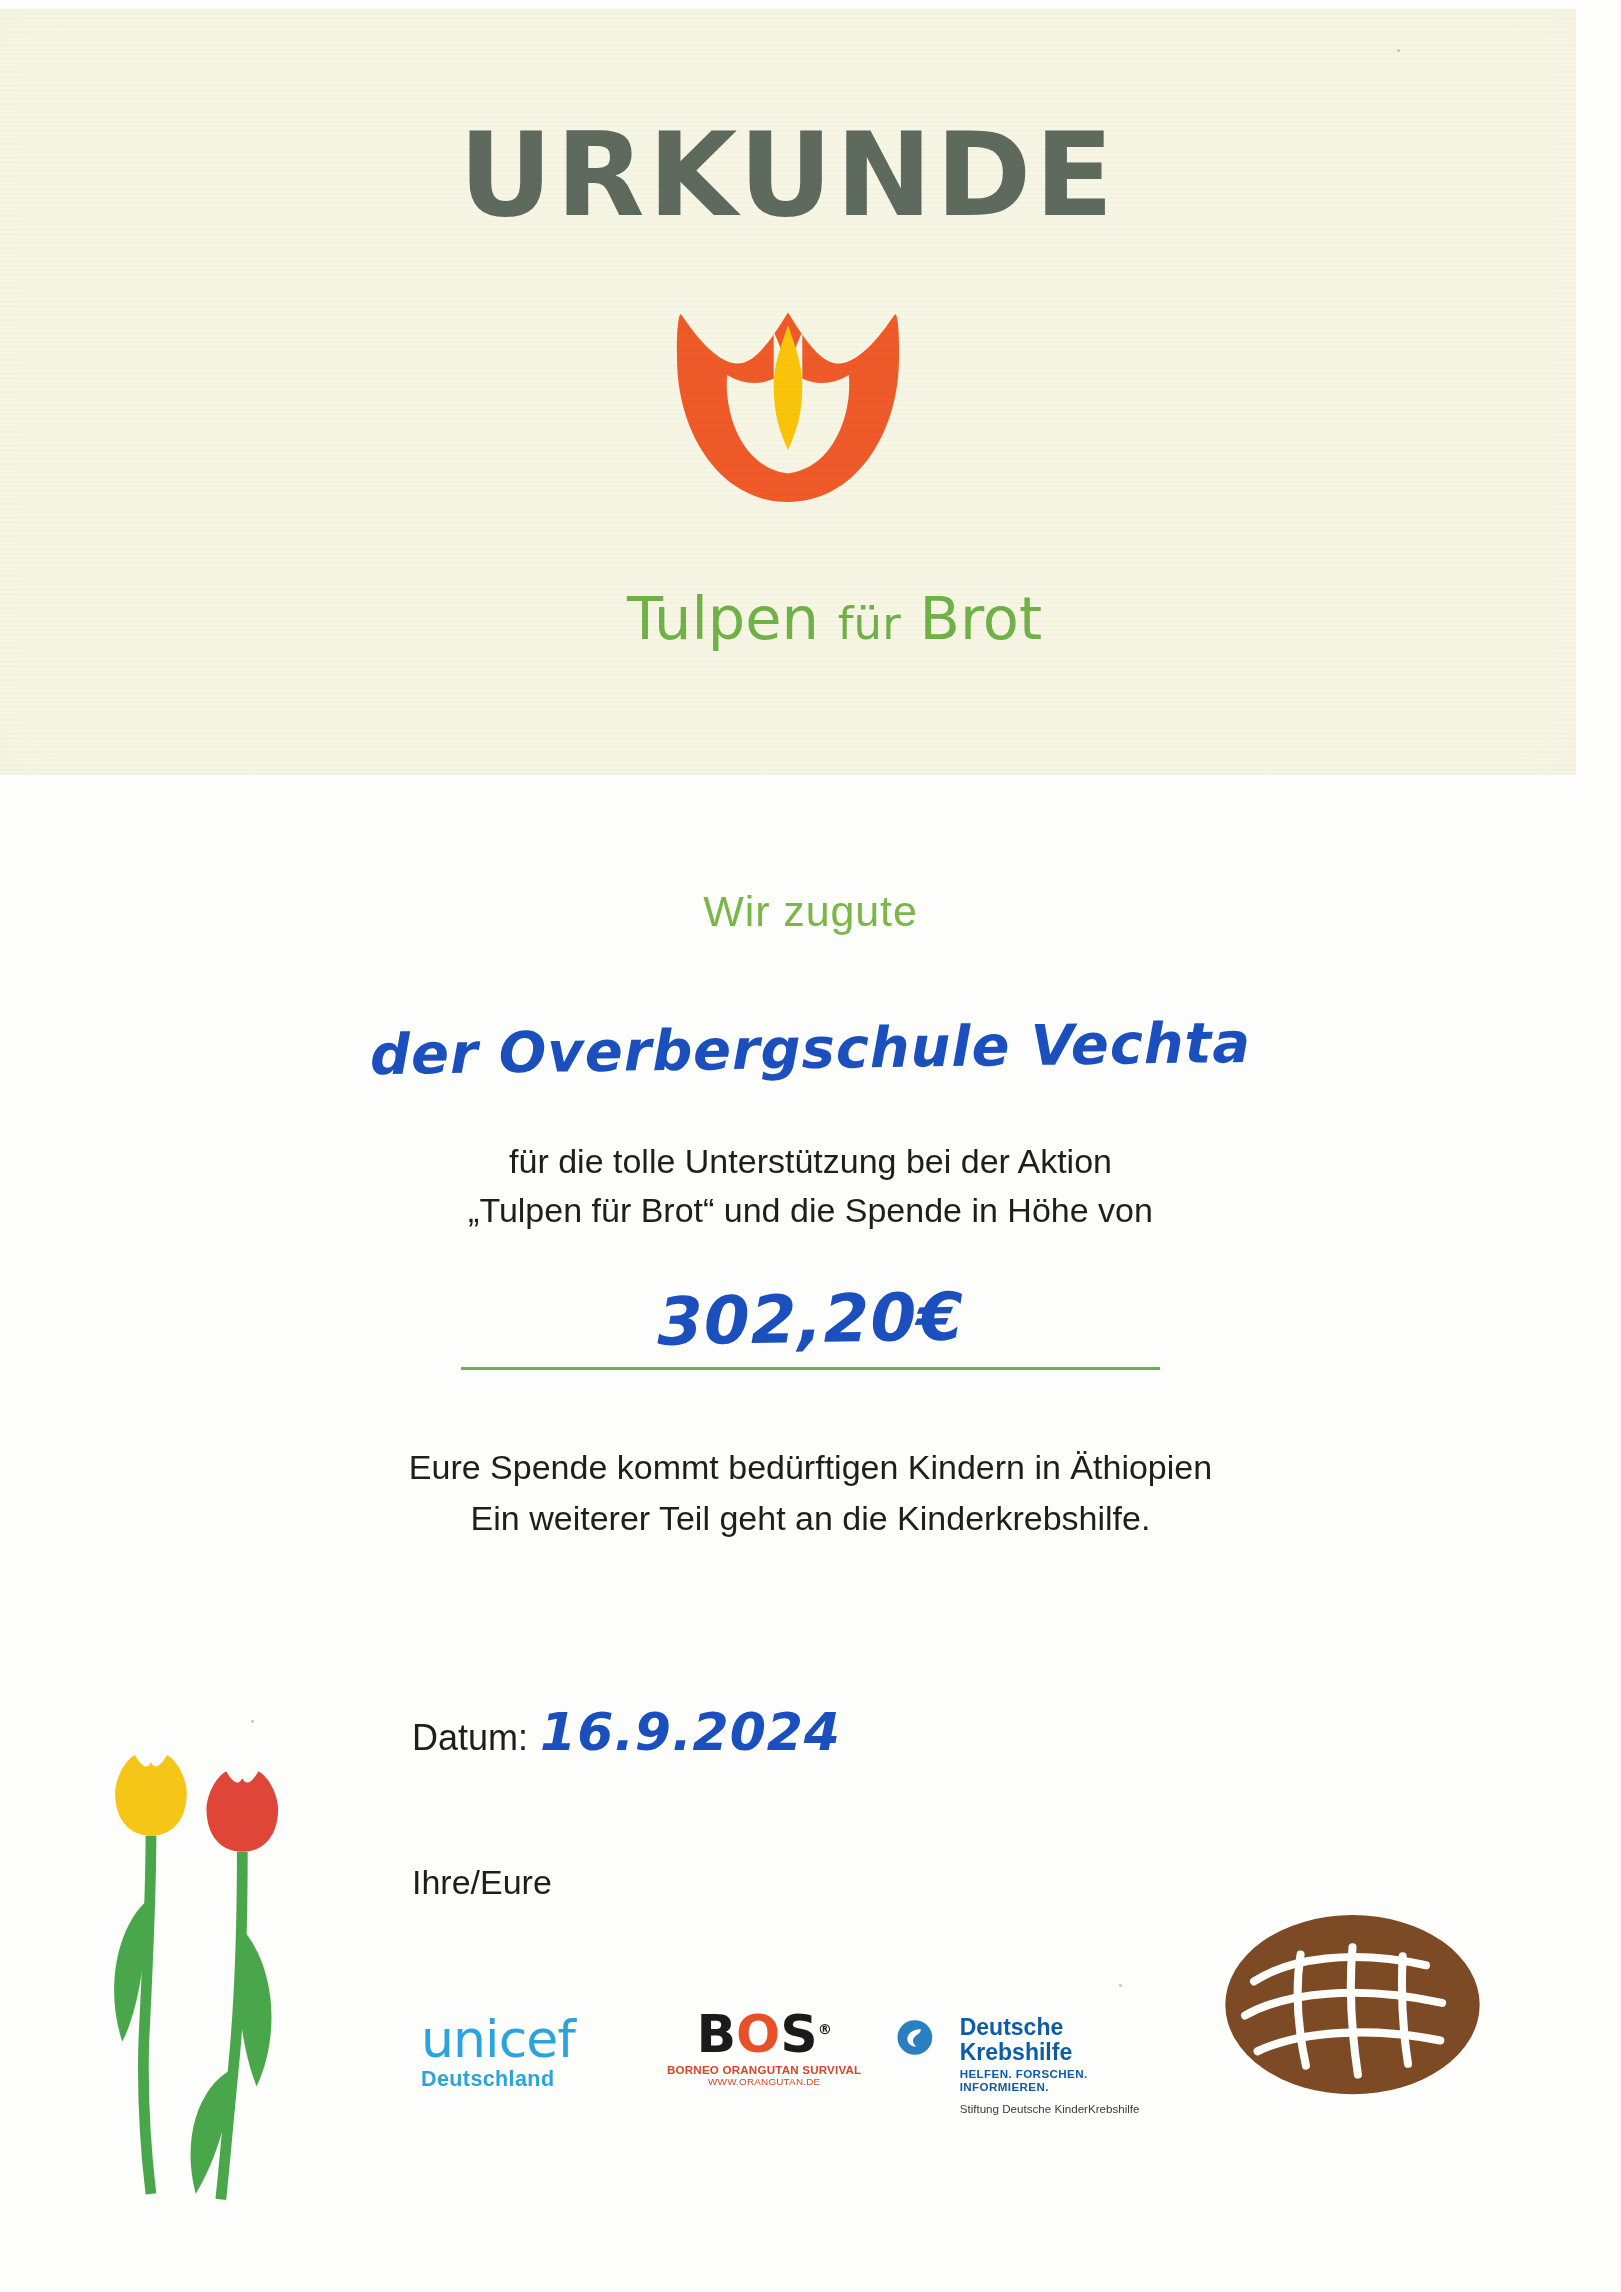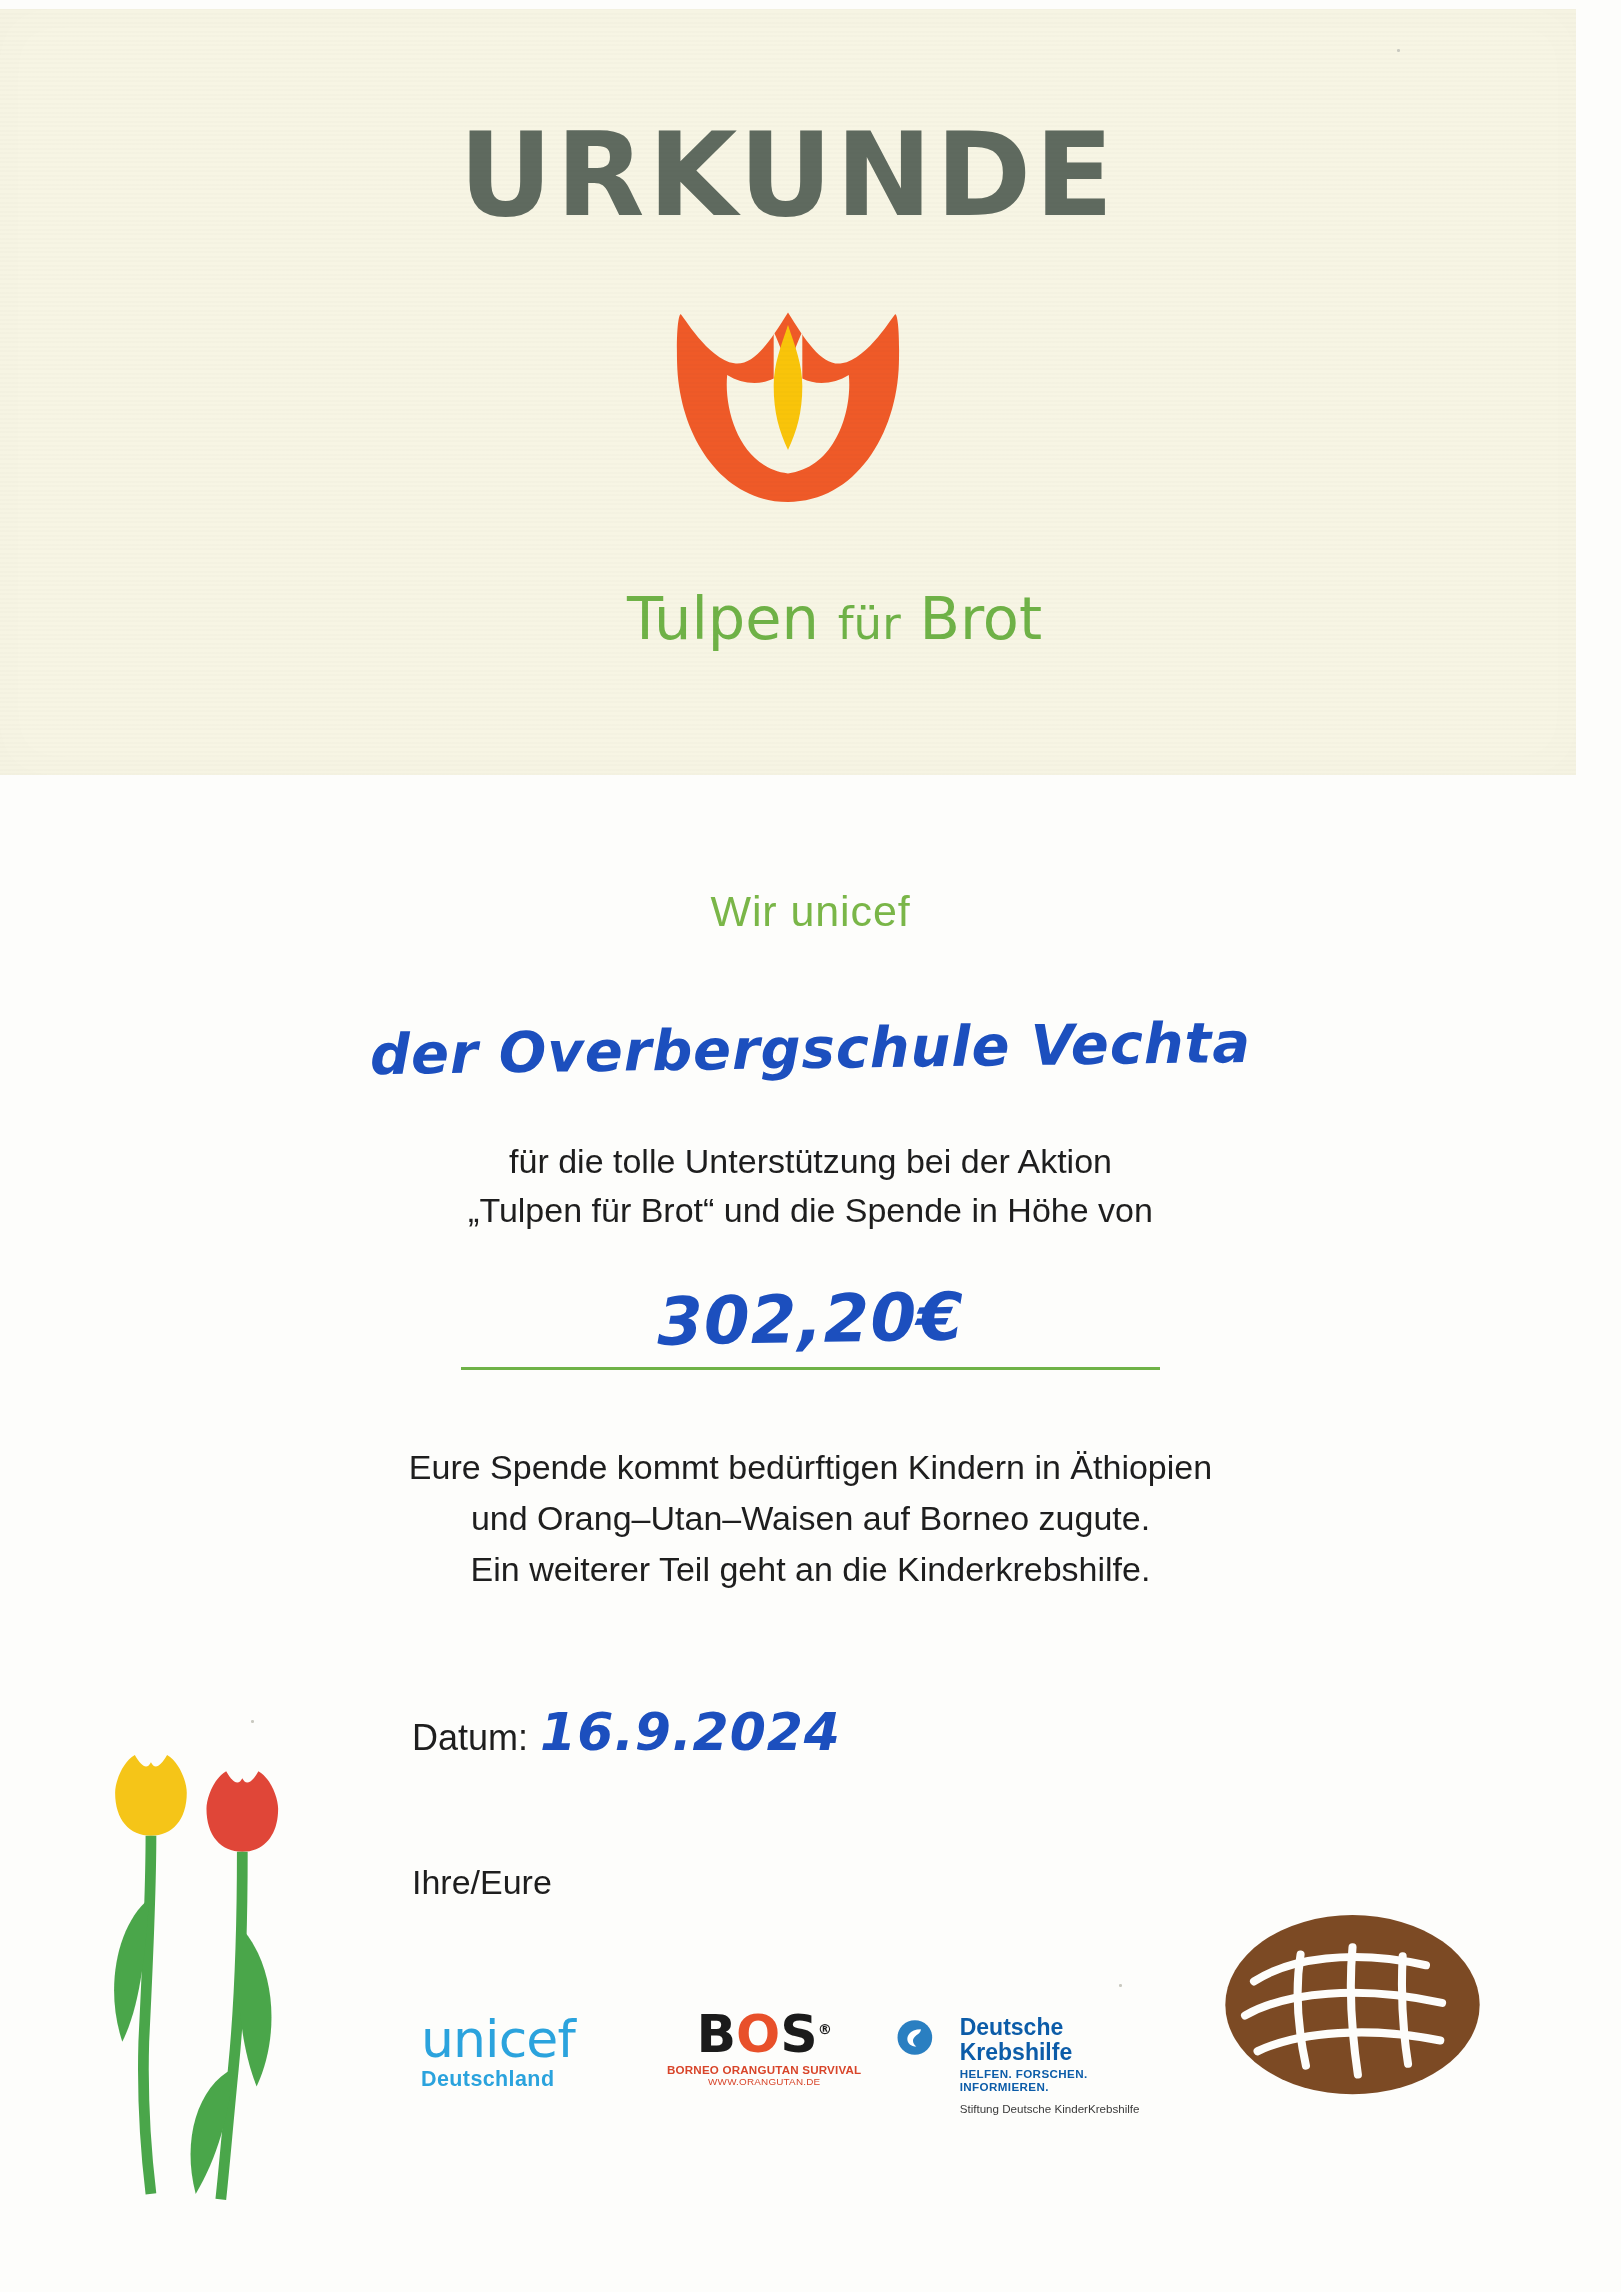--- a/index.html
+++ b/index.html
@@ -256,37 +256,36 @@
         <span class="small">für</span>
         <span>Brot</span>
       </div>
     </div>
   </div>
 
   <div class="speck" style="left:251px; top:1720px;"></div>
   <div class="speck" style="left:1397px; top:49px;"></div>
   <div class="speck" style="left:1119px; top:1984px;"></div>
 
-  <div class="thanks">Wir unicef</div>
+  <div class="thanks">Wir zugute</div>
 
   <div class="recipient handwritten">der Overbergschule Vechta</div>
 
   <div class="reason">
     <div>für die tolle Unterstützung bei der Aktion</div>
     <div>„Tulpen für Brot“ und die Spende in Höhe von</div>
   </div>
 
   <div class="amount-zone">
     <div class="amount handwritten">302,20€</div>
     <div class="amount-line"></div>
   </div>
 
   <div class="purpose">
     <div>Eure Spende kommt bedürftigen Kindern in Äthiopien</div>
-    <div>und Orang–Utan–Waisen auf  Borneo zugute.</div>
     <div>Ein weiterer Teil geht an die Kinderkrebshilfe.</div>
   </div>
 
   <div class="date-row">
     <span class="date-label">Datum:</span>
     <span class="date-value handwritten">16.9.2024</span>
   </div>
 
   <div class="signoff">Ihre/Eure</div>
 

